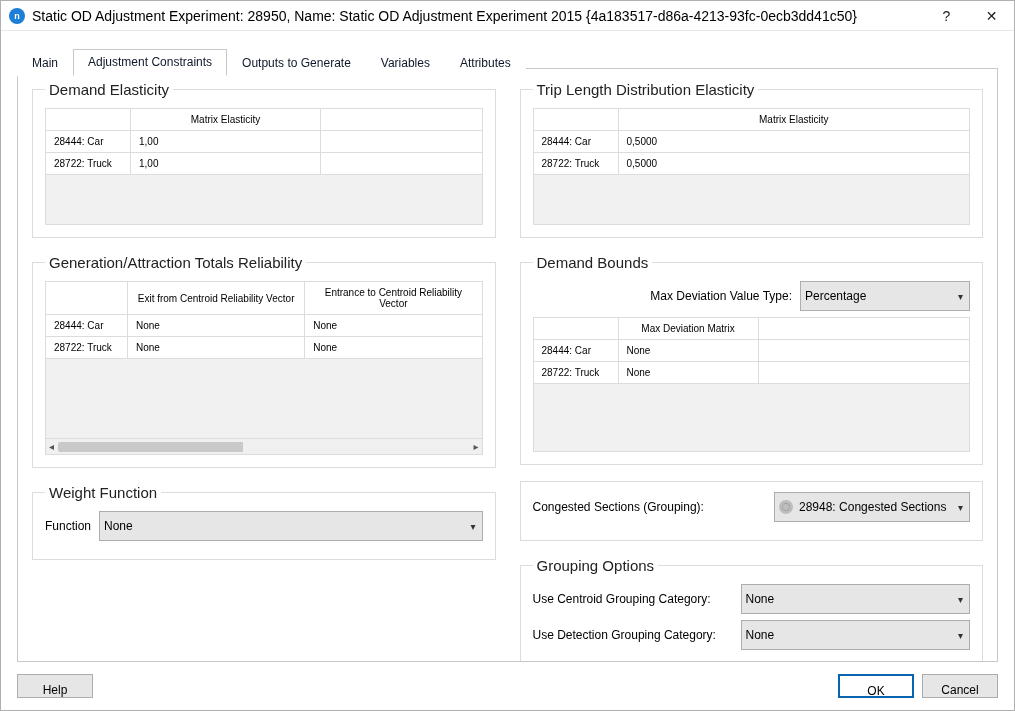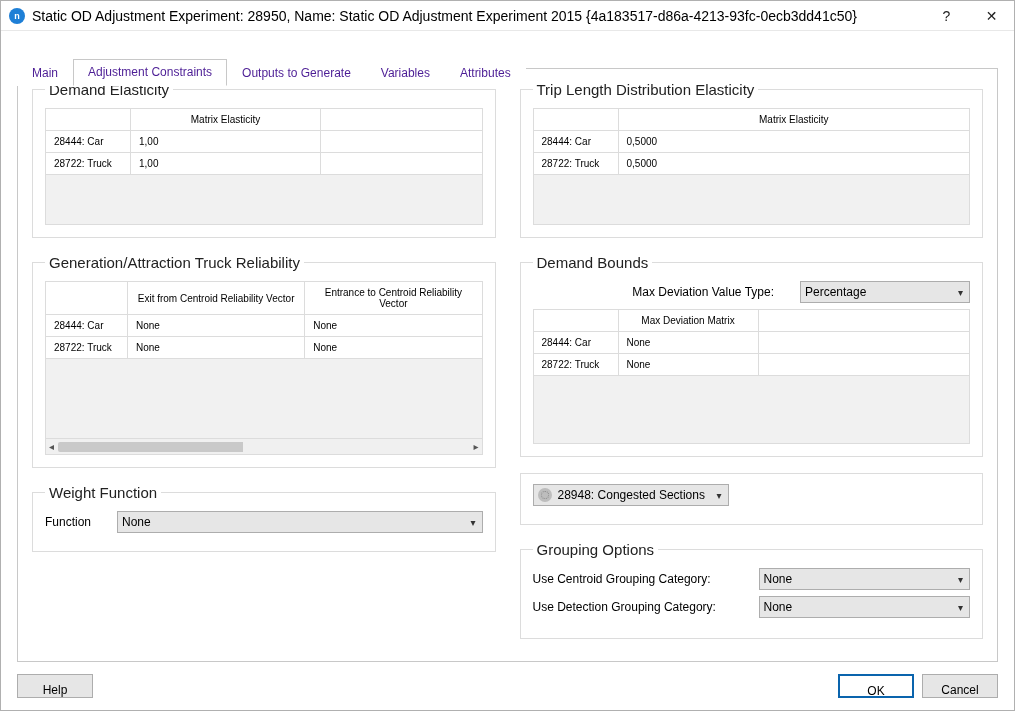--- a/index.html
+++ b/index.html
@@ -51,24 +51,24 @@
   }
   .tabs-row {
     display: flex;
     align-items: flex-end;
   }
   .tab {
     padding: 5px 14px 6px 14px;
     border: 1px solid transparent;
     border-bottom: none;
     margin-right: 0;
-    color: #4c1d95;
+    color: #0f172a;
     cursor: default;
     position: relative;
-    top: 18px;
+    top: 8px;
     background: #fff;
   }
   .tab.active {
     border-color: #c8c8c8;
     border-bottom: 1px solid #fff;
     z-index: 2;
     background: #fff;
   }
   .tab-body {
     border: 1px solid #c8c8c8;
@@ -122,27 +122,27 @@
     padding: 0 3px;
     font-size: 10px; color: #555;
   }
   .hscroll .thumb {
     flex: 1; height: 10px; margin: 0 4px;
     background: linear-gradient(to right, #c9c9c9 0%, #c9c9c9 45%, #f0f0f0 45%, #f0f0f0 100%);
     border-radius: 2px;
   }
   .form-row {
     display: flex; align-items: center;
-    gap: 26px;
+    gap: 8px;
     margin-bottom: 6px;
   }
   .form-row label { white-space: nowrap; }
   select.win, .win-select {
     flex: 1;
-    height: 22px;
+    height: 30px;
     border: 1px solid #adadad;
     background: #e6e6e6;
     font-family: inherit; font-size: 12px;
     padding: 0 4px;
   }
   .win-select {
     display: flex; align-items: center; justify-content: space-between;
     padding-right: 6px;
   }
   .win-select .caret {
@@ -237,21 +237,21 @@
                 <td></td>
               </tr>
               <tr>
                     <td class="filler" colspan="3" style="height:50px"></td>
                   </tr>
             </tbody>
               </table>
           </fieldset>
 
           <fieldset class="group">
-            <legend>Generation/Attraction Truck Reliability</legend>
+            <legend>Generation/Attraction Totals Reliability</legend>
             <div class="grid-wrap">
               <table class="grid">
                 <colgroup>
                     <col style="width:82px">
                     <col>
                     <col>
                   </colgroup>
                 <tbody>
                     <tr>
                   <th></th>
@@ -356,20 +356,21 @@
               </tr>
               <tr>
                     <td class="filler" colspan="3" style="height:68px"></td>
                   </tr>
             </tbody>
               </table>
           </fieldset>
 
           <fieldset class="group">
             <div class="form-row">
+              <label style="flex:1">Congested Sections (Grouping):</label>
               <div class="win-select" style="flex:0 0 196px">
                 <span style="display:flex;align-items:center">
                   <span class="select-icon"></span>
                   <span>28948: Congested Sections</span>
                 </span>
                 <span class="caret">▾</span>
               </div>
             </div>
           </fieldset>
 

